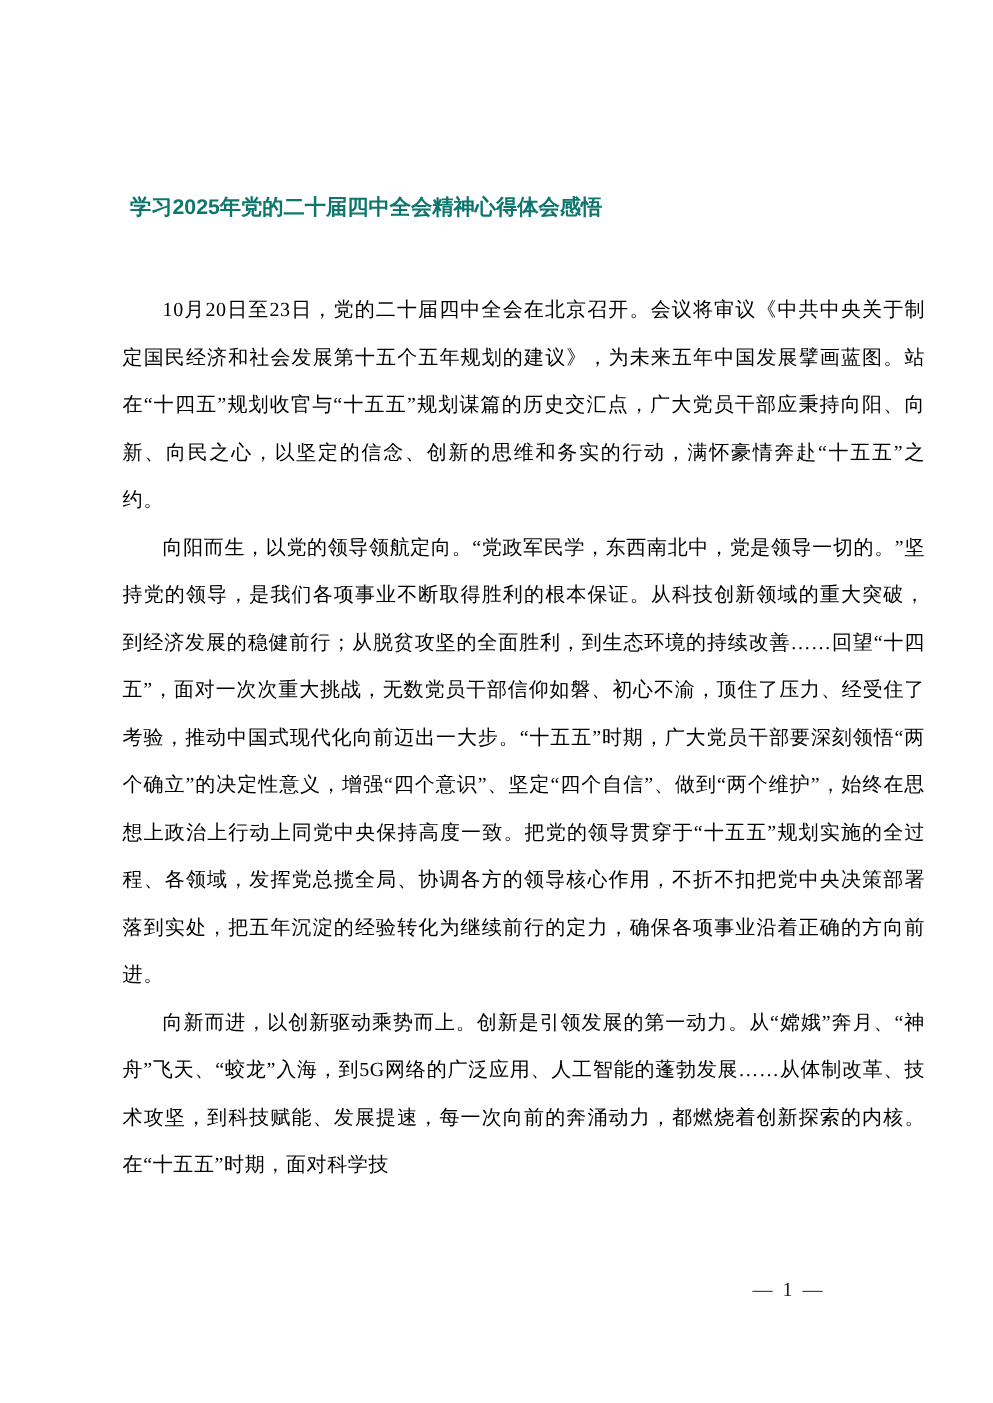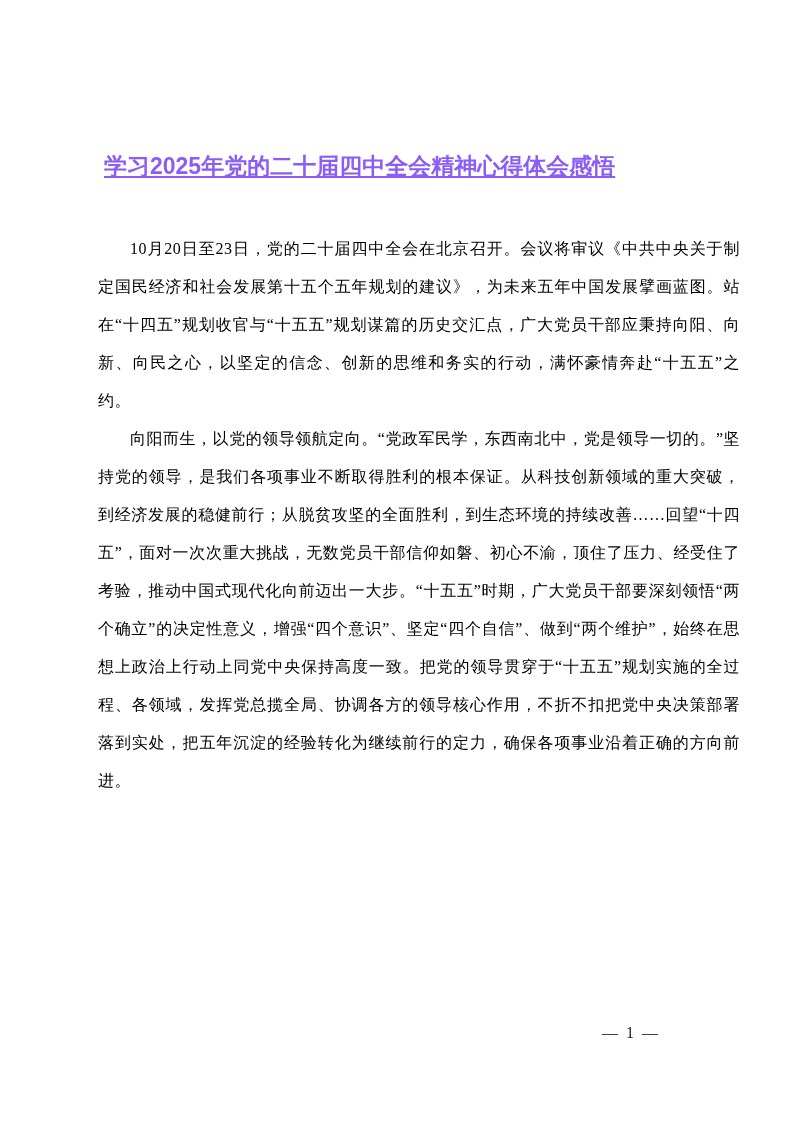--- a/index.html
+++ b/index.html
@@ -19,25 +19,24 @@
   .content {
     position: absolute;
     left: 98px;
     top: 152px;
     width: 642px;
   }
   .doc-title {
     margin: 0 0 0 6px;
     font-family: "Liberation Sans", "DejaVu Sans", sans-serif;
     font-weight: 700;
-    font-size: 23px;
+    font-size: 17px;
     line-height: 28px;
-    color: #8b5cf6;
+    color: #0f766e;
     white-space: nowrap;
-    text-decoration: underline;
   }
   .body-text {
     margin-top: 50px;
   }
   .para {
     margin: 0;
     font-size: 16px;
     line-height: 38px;
     text-align: justify;
     text-indent: 2em;
@@ -57,16 +56,17 @@
 </style>
 </head>
 <body>
 
 <div class="page">
   <div class="content">
     <h1 class="doc-title">学习2025年党的二十届四中全会精神心得体会感悟</h1>
     <div class="body-text">
       <p class="para">10月20日至23日，党的二十届四中全会在北京召开。会议将审议《中共中央关于制定国民经济和社会发展第十五个五年规划的建议》，为未来五年中国发展擘画蓝图。站在“十四五”规划收官与“十五五”规划谋篇的历史交汇点，广大党员干部应秉持向阳、向新、向民之心，以坚定的信念、创新的思维和务实的行动，满怀豪情奔赴“十五五”之约。</p>
       <p class="para">向阳而生，以党的领导领航定向。“党政军民学，东西南北中，党是领导一切的。”坚持党的领导，是我们各项事业不断取得胜利的根本保证。从科技创新领域的重大突破，到经济发展的稳健前行；从脱贫攻坚的全面胜利，到生态环境的持续改善……回望“十四五”，面对一次次重大挑战，无数党员干部信仰如磐、初心不渝，顶住了压力、经受住了考验，推动中国式现代化向前迈出一大步。“十五五”时期，广大党员干部要深刻领悟“两个确立”的决定性意义，增强“四个意识”、坚定“四个自信”、做到“两个维护”，始终在思想上政治上行动上同党中央保持高度一致。把党的领导贯穿于“十五五”规划实施的全过程、各领域，发挥党总揽全局、协调各方的领导核心作用，不折不扣把党中央决策部署落到实处，把五年沉淀的经验转化为继续前行的定力，确保各项事业沿着正确的方向前进。</p>
+      <p class="para">向新而进，以创新驱动乘势而上。创新是引领发展的第一动力。从“嫦娥”奔月、“神舟”飞天、“蛟龙”入海，到5G网络的广泛应用、人工智能的蓬勃发展……从体制改革、技术攻坚，到科技赋能、发展提速，每一次向前的奔涌动力，都燃烧着创新探索的内核。在“十五五”时期，面对科学技</p>
     </div>
   </div>
   <div class="footer-pagenum">— 1 —</div>
 </div>
 
 </body></html>

